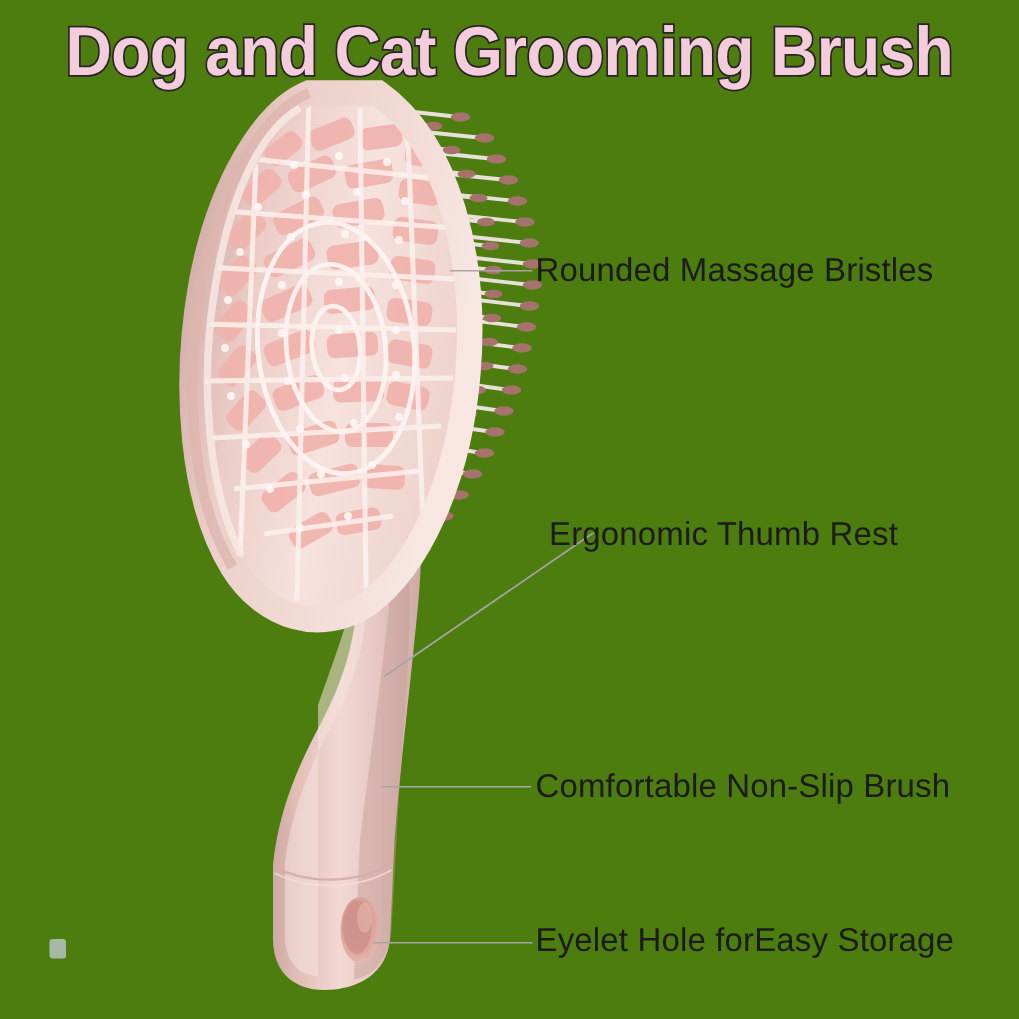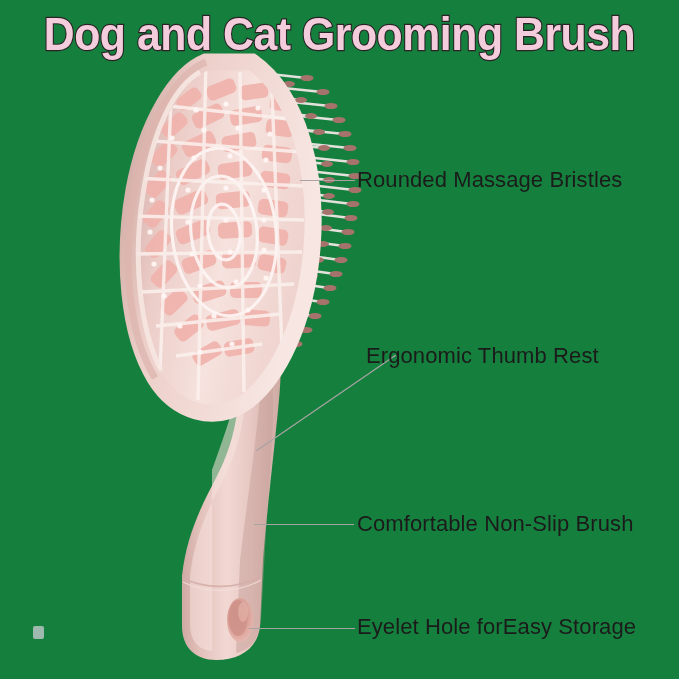--- a/index.html
+++ b/index.html
@@ -4,21 +4,21 @@
 <style>
   html, body {
     margin: 0;
     padding: 0;
     background: #ffffff;
   }
   #page {
     position: relative;
     width: 679px;
     height: 679px;
-    background: #15803d;
+    background: #4d7c0f;
     overflow: hidden;
     font-family: "Liberation Sans", sans-serif;
   }
 
   
   #title {
     position: absolute;
     left: 0;
     top: 8px;
     width: 679px;

